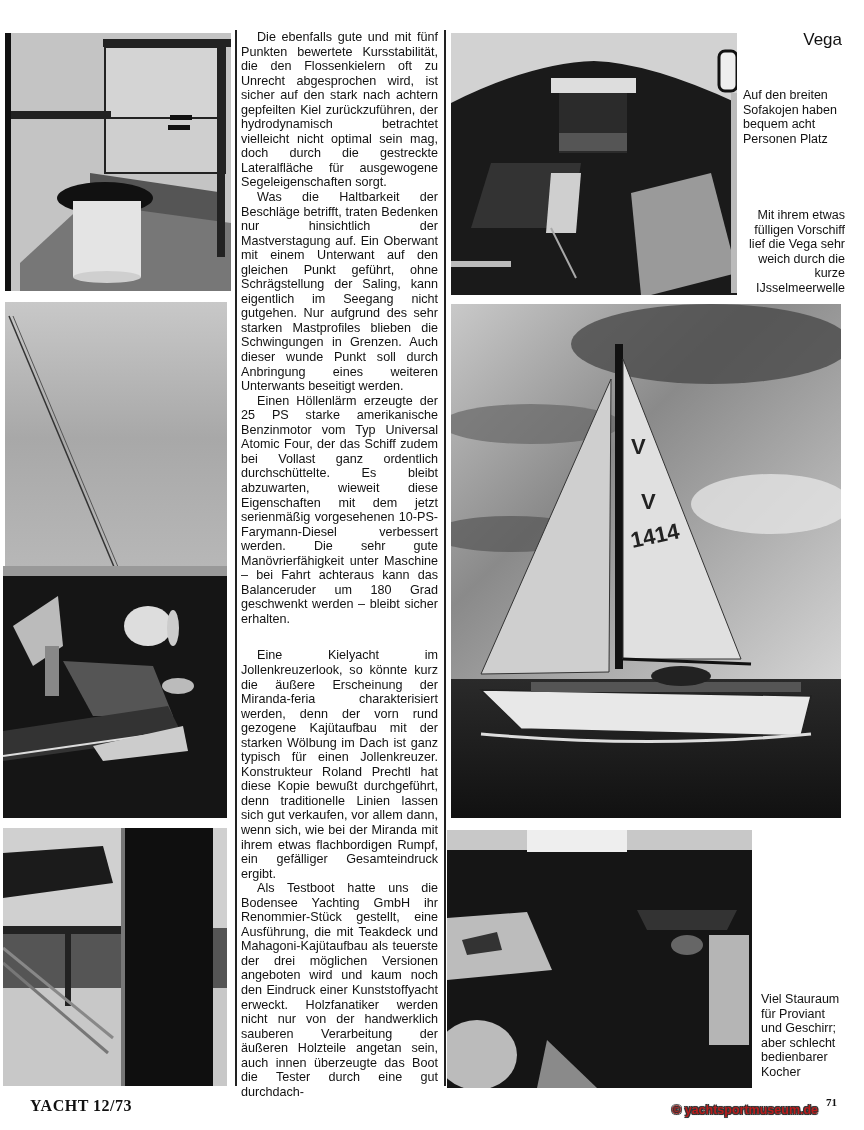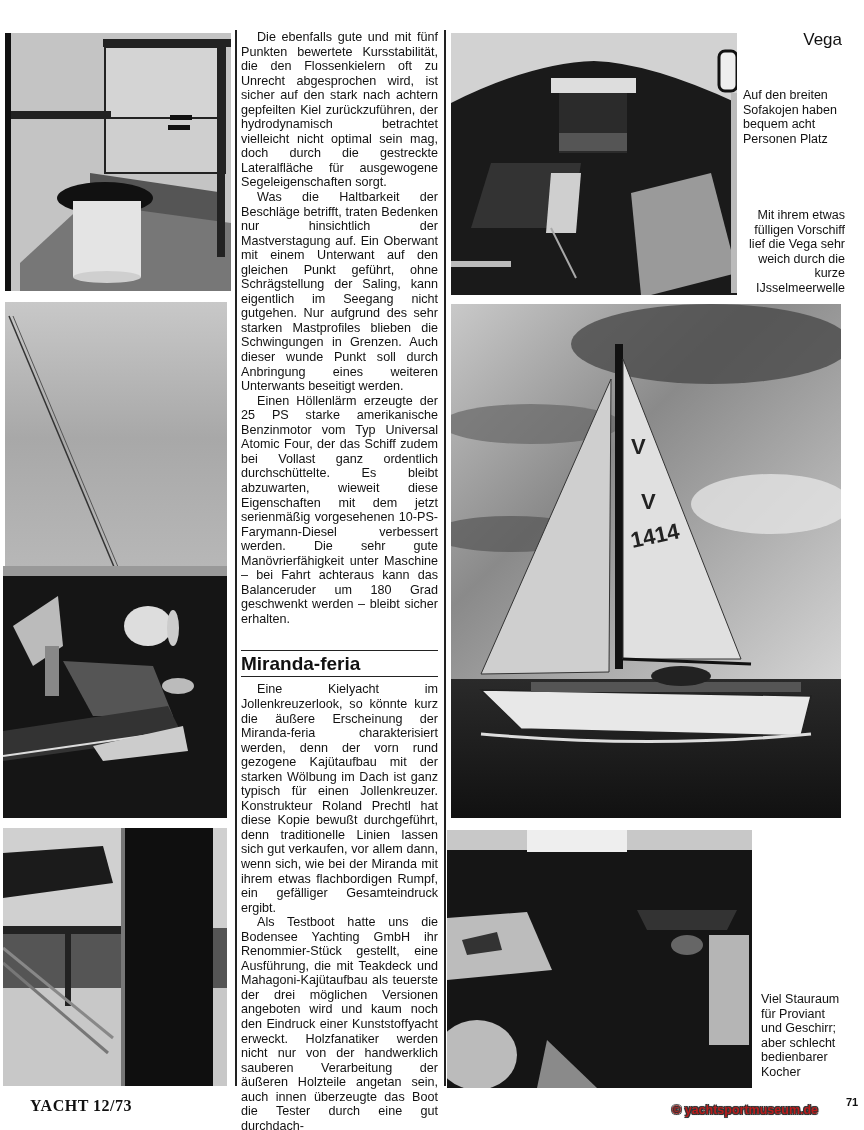--- a/index.html
+++ b/index.html
@@ -9,21 +9,21 @@
   .col{position:absolute;left:241px;top:30px;width:197px;font-size:12.6px;line-height:14.55px;text-align:justify;hyphens:manual;}
   .col p{margin:0;text-indent:0;}
   .col p.ind{text-indent:16px;}
   .rule-v{position:absolute;background:#222;width:2px;}
   .heading{font-weight:bold;font-size:19px;line-height:22px;margin:2px 0 5px 0;padding:2px 0 1px 0;border-top:1.5px solid #222;border-bottom:1.5px solid #222;text-align:left;}
   .spacer{height:22px;}
   .caption{position:absolute;font-size:12.5px;line-height:14.6px;color:#111;}
   .caption.right{text-align:right;}
   .section-title{position:absolute;right:22px;top:30px;font-weight:normal;font-size:17px;margin-left:24px;}
   .footer-left{position:absolute;left:30px;top:1097px;font-family:"Liberation Serif",serif;font-weight:bold;font-size:16px;letter-spacing:0.5px;}
-  .pagenum{position:absolute;left:826px;top:1096px;font-family:Liberation Sans, sans-serif;font-weight:bold;font-size:11px;margin-left:20px;}
+  .pagenum{position:absolute;left:826px;top:1096px;font-family:Liberation Serif, serif;font-weight:bold;font-size:11px;}
   .watermark{position:absolute;left:672px;top:1103px;font-size:12.5px;font-weight:bold;color:#b91c1c;
     text-shadow:-1px -1px 0 #333,1px -1px 0 #333,-1px 1px 0 #333,1px 1px 0 #333,0 0 2px #000;}
 </style>
 </head>
 <body>
 
 <div class="photo" style="left:5px;top:33px;width:226px;height:258px;background:#bdbdbd;">
   <svg viewBox="0 0 226 258" preserveAspectRatio="none">
     <rect width="226" height="258" fill="#c4c4c4"></rect>
     <rect x="0" y="0" width="6" height="258" fill="#111"></rect>
@@ -89,21 +89,20 @@
 </div>
 
 <div class="rule-v" style="left:235px;top:30px;height:1056px;"></div>
 <div class="rule-v" style="left:444px;top:30px;height:1056px;"></div>
 
 <div class="col">
   <p class="ind">Die ebenfalls gute und mit fünf Punkten bewertete Kursstabilität, die den Flossenkielern oft zu Unrecht abgesprochen wird, ist sicher auf den stark nach achtern gepfeilten Kiel zurückzuführen, der hydrodynamisch betrachtet vielleicht nicht optimal sein mag, doch durch die gestreckte Lateralfläche für ausgewogene Segeleigenschaften sorgt.</p>
   <p class="ind">Was die Haltbarkeit der Beschläge betrifft, traten Bedenken nur hinsichtlich der Mastverstagung auf. Ein Oberwant mit einem Unterwant auf den gleichen Punkt geführt, ohne Schrägstellung der Saling, kann eigentlich im Seegang nicht gutgehen. Nur aufgrund des sehr starken Mastprofiles blieben die Schwingungen in Grenzen. Auch dieser wunde Punkt soll durch Anbringung eines weiteren Unterwants beseitigt werden.</p>
   <p class="ind">Einen Höllenlärm erzeugte der 25 PS starke amerikanische Benzinmotor vom Typ Universal Atomic Four, der das Schiff zudem bei Vollast ganz ordentlich durchschüttelte. Es bleibt abzuwarten, wieweit diese Eigenschaften mit dem jetzt serienmäßig vorgesehenen 10-PS-Farymann-Diesel verbessert werden. Die sehr gute Manövrierfähigkeit unter Maschine – bei Fahrt achteraus kann das Balanceruder um 180 Grad geschwenkt werden – bleibt sicher erhalten.</p>
   <div class="spacer"></div>
-  <div class="heading">Miranda-feria</div>
   <p class="ind">Eine Kielyacht im Jollenkreuzerlook, so könnte kurz die äußere Erscheinung der Miranda-feria charakterisiert werden, denn der vorn rund gezogene Kajütaufbau mit der starken Wölbung im Dach ist ganz typisch für einen Jollenkreuzer. Konstrukteur Roland Prechtl hat diese Kopie bewußt durchgeführt, denn traditionelle Linien lassen sich gut verkaufen, vor allem dann, wenn sich, wie bei der Miranda mit ihrem etwas flachbordigen Rumpf, ein gefälliger Gesamteindruck ergibt.</p>
   <p class="ind">Als Testboot hatte uns die Bodensee Yachting GmbH ihr Renommier-Stück gestellt, eine Ausführung, die mit Teakdeck und Mahagoni-Kajütaufbau als teuerste der drei möglichen Versionen angeboten wird und kaum noch den Eindruck einer Kunststoffyacht erweckt. Holzfanatiker werden nicht nur von der handwerklich sauberen Verarbeitung der äußeren Holzteile angetan sein, auch innen überzeugte das Boot die Tester durch eine gut durchdach-</p>
 </div>
 
 <div class="photo" style="left:451px;top:33px;width:286px;height:262px;background:#222;">
   <svg viewBox="0 0 286 262" preserveAspectRatio="none">
     <rect width="286" height="262" fill="#1a1a1a"></rect>
     <path d="M0,0 H286 V70 Q200,30 143,28 Q80,30 0,70 Z" fill="#d2d2d2"></path>
     <rect x="268" y="18" width="18" height="40" rx="6" fill="#eee" stroke="#111" stroke-width="3"></rect>
     <rect x="100" y="45" width="85" height="15" fill="#ddd"></rect>

